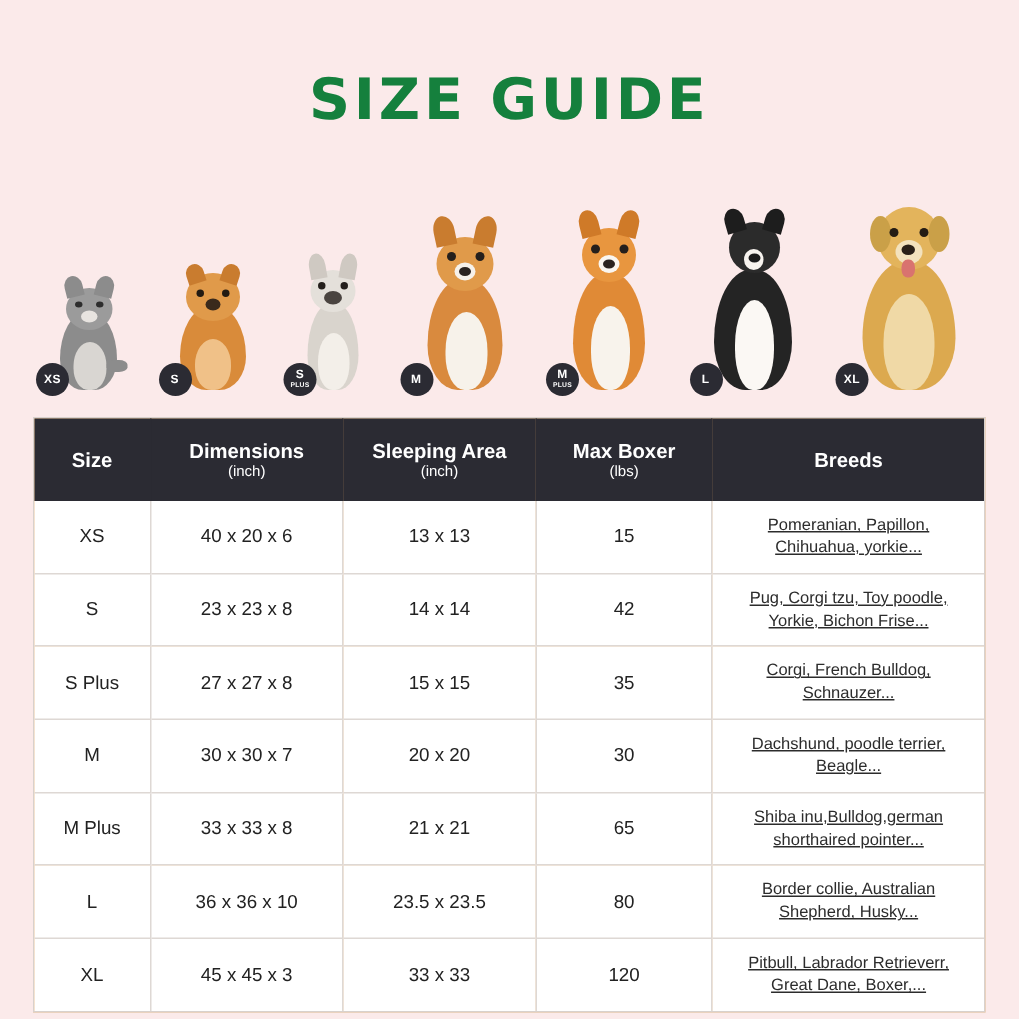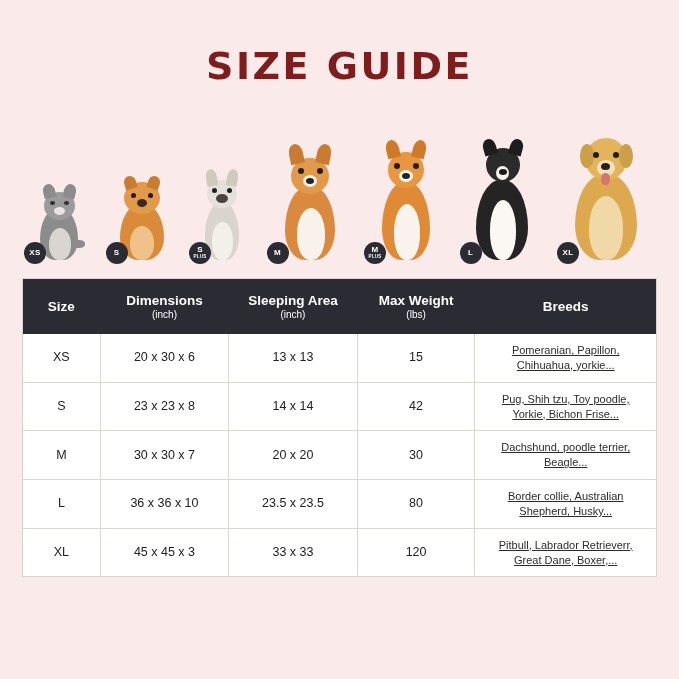--- a/index.html
+++ b/index.html
@@ -18,21 +18,21 @@
     width: 679px;
     height: 679px;
     background: #fbeaea;
     box-sizing: border-box;
   }
   .title {
     text-align: center;
     font-size: 38px;
     letter-spacing: 2.5px;
     font-weight: bold;
-    color: #7f1d1d;
+    color: #15803d;
     padding-top: 44px;
     font-family: "DejaVu Sans", sans-serif;
   }
 
   
   .pets {
     position: relative;
     height: 150px;
     margin: 22px 30px 0 30px;
     display: flex;
@@ -295,51 +295,65 @@
           </th>
           <th>
             <span>Dimensions</span>
             <span class="unit">(inch)</span>
           </th>
           <th>
             <span>Sleeping Area</span>
             <span class="unit">(inch)</span>
           </th>
           <th>
-            <span>Max Weight</span>
+            <span>Max Boxer</span>
             <span class="unit">(lbs)</span>
           </th>
           <th>
             <span>Breeds</span>
           </th>
         </tr>
       </thead>
       <tbody>
         <tr>
           <td>XS</td>
-          <td>20 x 30 x 6</td>
+          <td>40 x 20 x 6</td>
           <td>13 x 13</td>
           <td>15</td>
           <td class="breeds">Pomeranian, Papillon, Chihuahua, yorkie...</td>
         </tr>
         <tr>
           <td>S</td>
           <td>23 x 23 x 8</td>
           <td>14 x 14</td>
           <td>42</td>
-          <td class="breeds">Pug, Shih tzu, Toy poodle, Yorkie, Bichon Frise...</td>
+          <td class="breeds">Pug, Corgi tzu, Toy poodle, Yorkie, Bichon Frise...</td>
+        </tr>
+        <tr>
+          <td>S Plus</td>
+          <td>27 x 27 x 8</td>
+          <td>15 x 15</td>
+          <td>35</td>
+          <td class="breeds">Corgi, French Bulldog, Schnauzer...</td>
         </tr>
         <tr>
           <td>M</td>
           <td>30 x 30 x 7</td>
           <td>20 x 20</td>
           <td>30</td>
           <td class="breeds">Dachshund, poodle terrier, Beagle...</td>
         </tr>
         <tr>
+          <td>M Plus</td>
+          <td>33 x 33 x 8</td>
+          <td>21 x 21</td>
+          <td>65</td>
+          <td class="breeds">Shiba inu,Bulldog,german shorthaired pointer...</td>
+        </tr>
+        <tr>
           <td>L</td>
           <td>36 x 36 x 10</td>
           <td>23.5 x 23.5</td>
           <td>80</td>
           <td class="breeds">Border collie, Australian Shepherd, Husky...</td>
         </tr>
         <tr>
           <td>XL</td>
           <td>45 x 45 x 3</td>
           <td>33 x 33</td>

